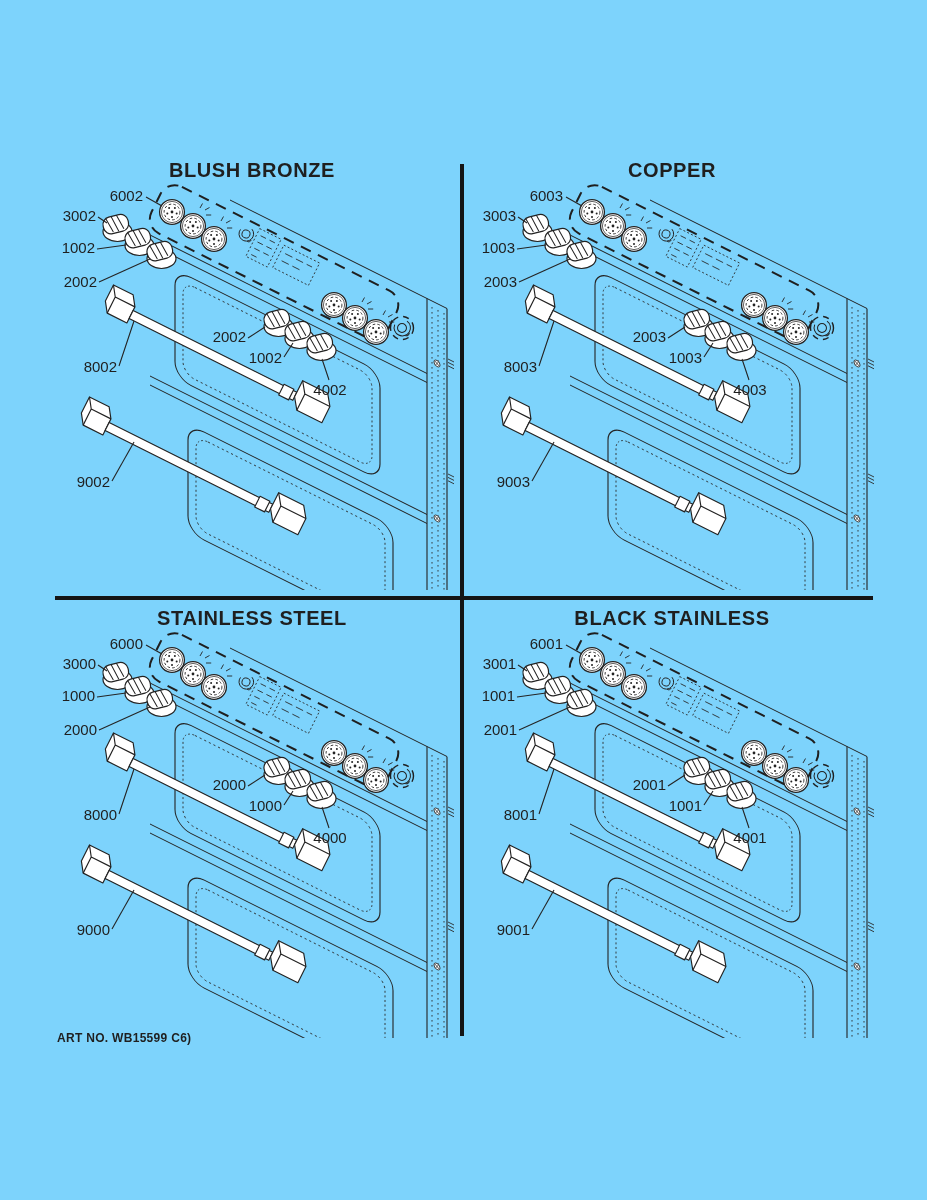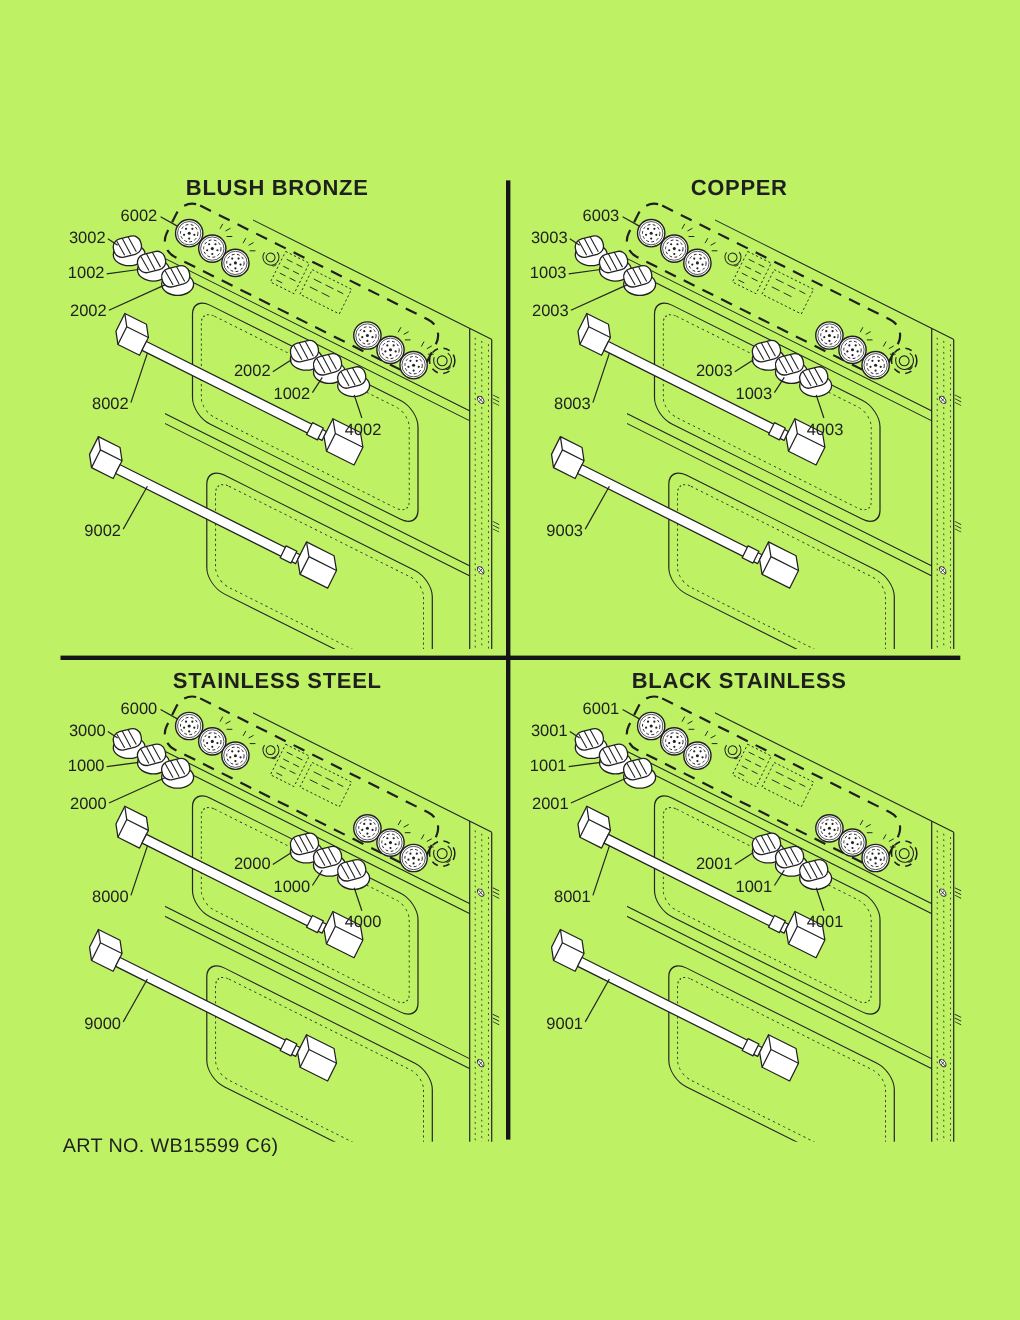--- a/index.html
+++ b/index.html
@@ -1,25 +1,25 @@
 <!DOCTYPE html>
 <html><head>
 <meta charset="utf-8">
 <style>
   html,body{margin:0;padding:0;background:#ffffff;}
-  .page{position:relative;width:927px;height:1200px;background:#bef264;overflow:hidden;
+  .page{position:relative;width:927px;height:1200px;background:#7dd3fc;overflow:hidden;
         font-family:"Liberation Sans",sans-serif;color:#1f1f1f;}
   #quads{position:absolute;left:50px;top:158px;display:grid;
          grid-template-columns:404px 404px;grid-template-rows:432px 432px;
          column-gap:16px;row-gap:16px;}
   .quad{position:relative;width:404px;height:432px;}
   .quad svg{display:block;width:404px;height:432px;overflow:hidden;}
   .vrule{position:absolute;left:460px;top:164px;width:4px;height:872px;background:#151515;}
   .hrule{position:absolute;left:55px;top:596px;width:818px;height:4px;background:#151515;}
-  .artno{position:absolute;left:57px;top:1031px;font-size:18px;font-weight:normal;letter-spacing:.3px;}
+  .artno{position:absolute;left:57px;top:1031px;font-size:12px;font-weight:bold;letter-spacing:.3px;}
   text.qtitle{font-size:20px;font-weight:bold;letter-spacing:.6px;fill:#1f1f1f;}
   text.callout{font-size:15px;fill:#1f1f1f;}
   .leader{stroke:#242424;stroke-width:1.1;fill:none;}
   .ln{stroke:#242424;stroke-width:1.1;fill:none;}
   .lnthin{stroke:#2a2a2a;stroke-width:.8;fill:none;}
 </style>
 </head>
 <body>
 
 <svg width="0" height="0" style="position:absolute" aria-hidden="true">

